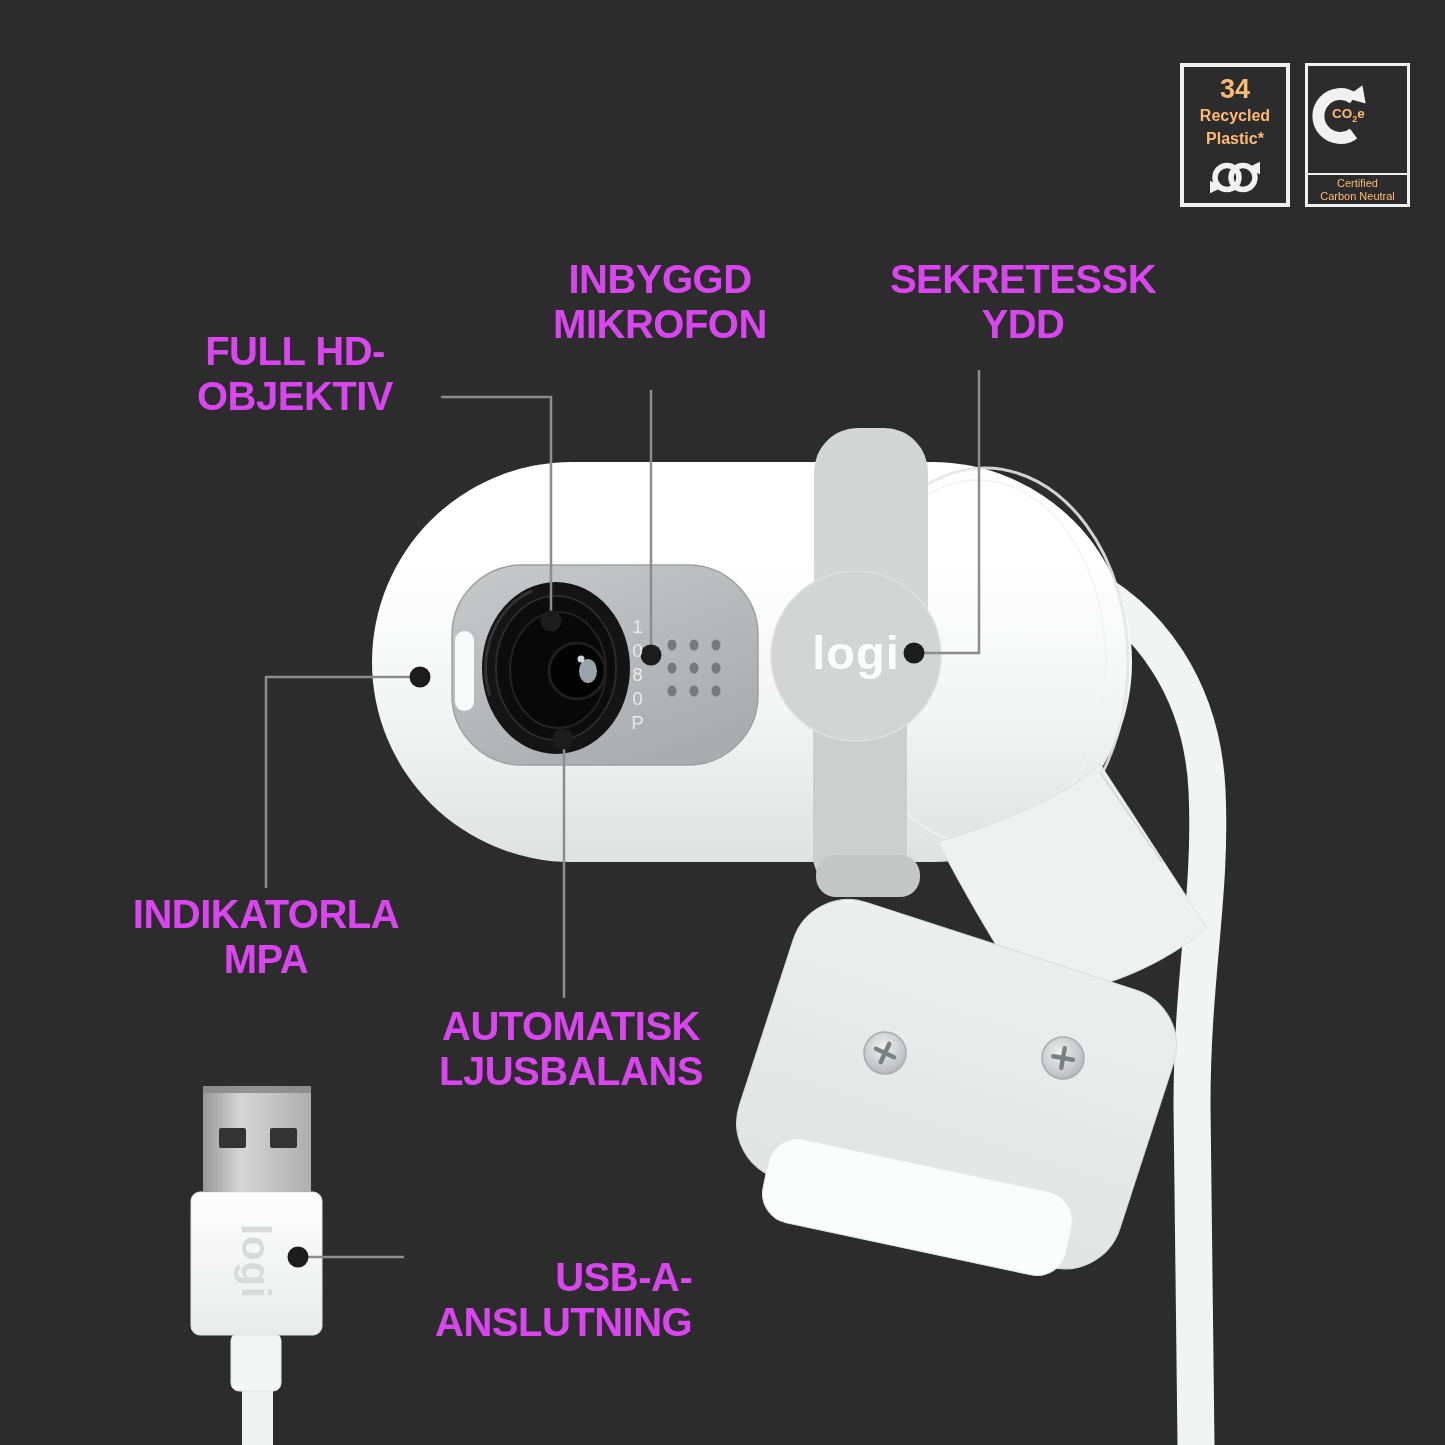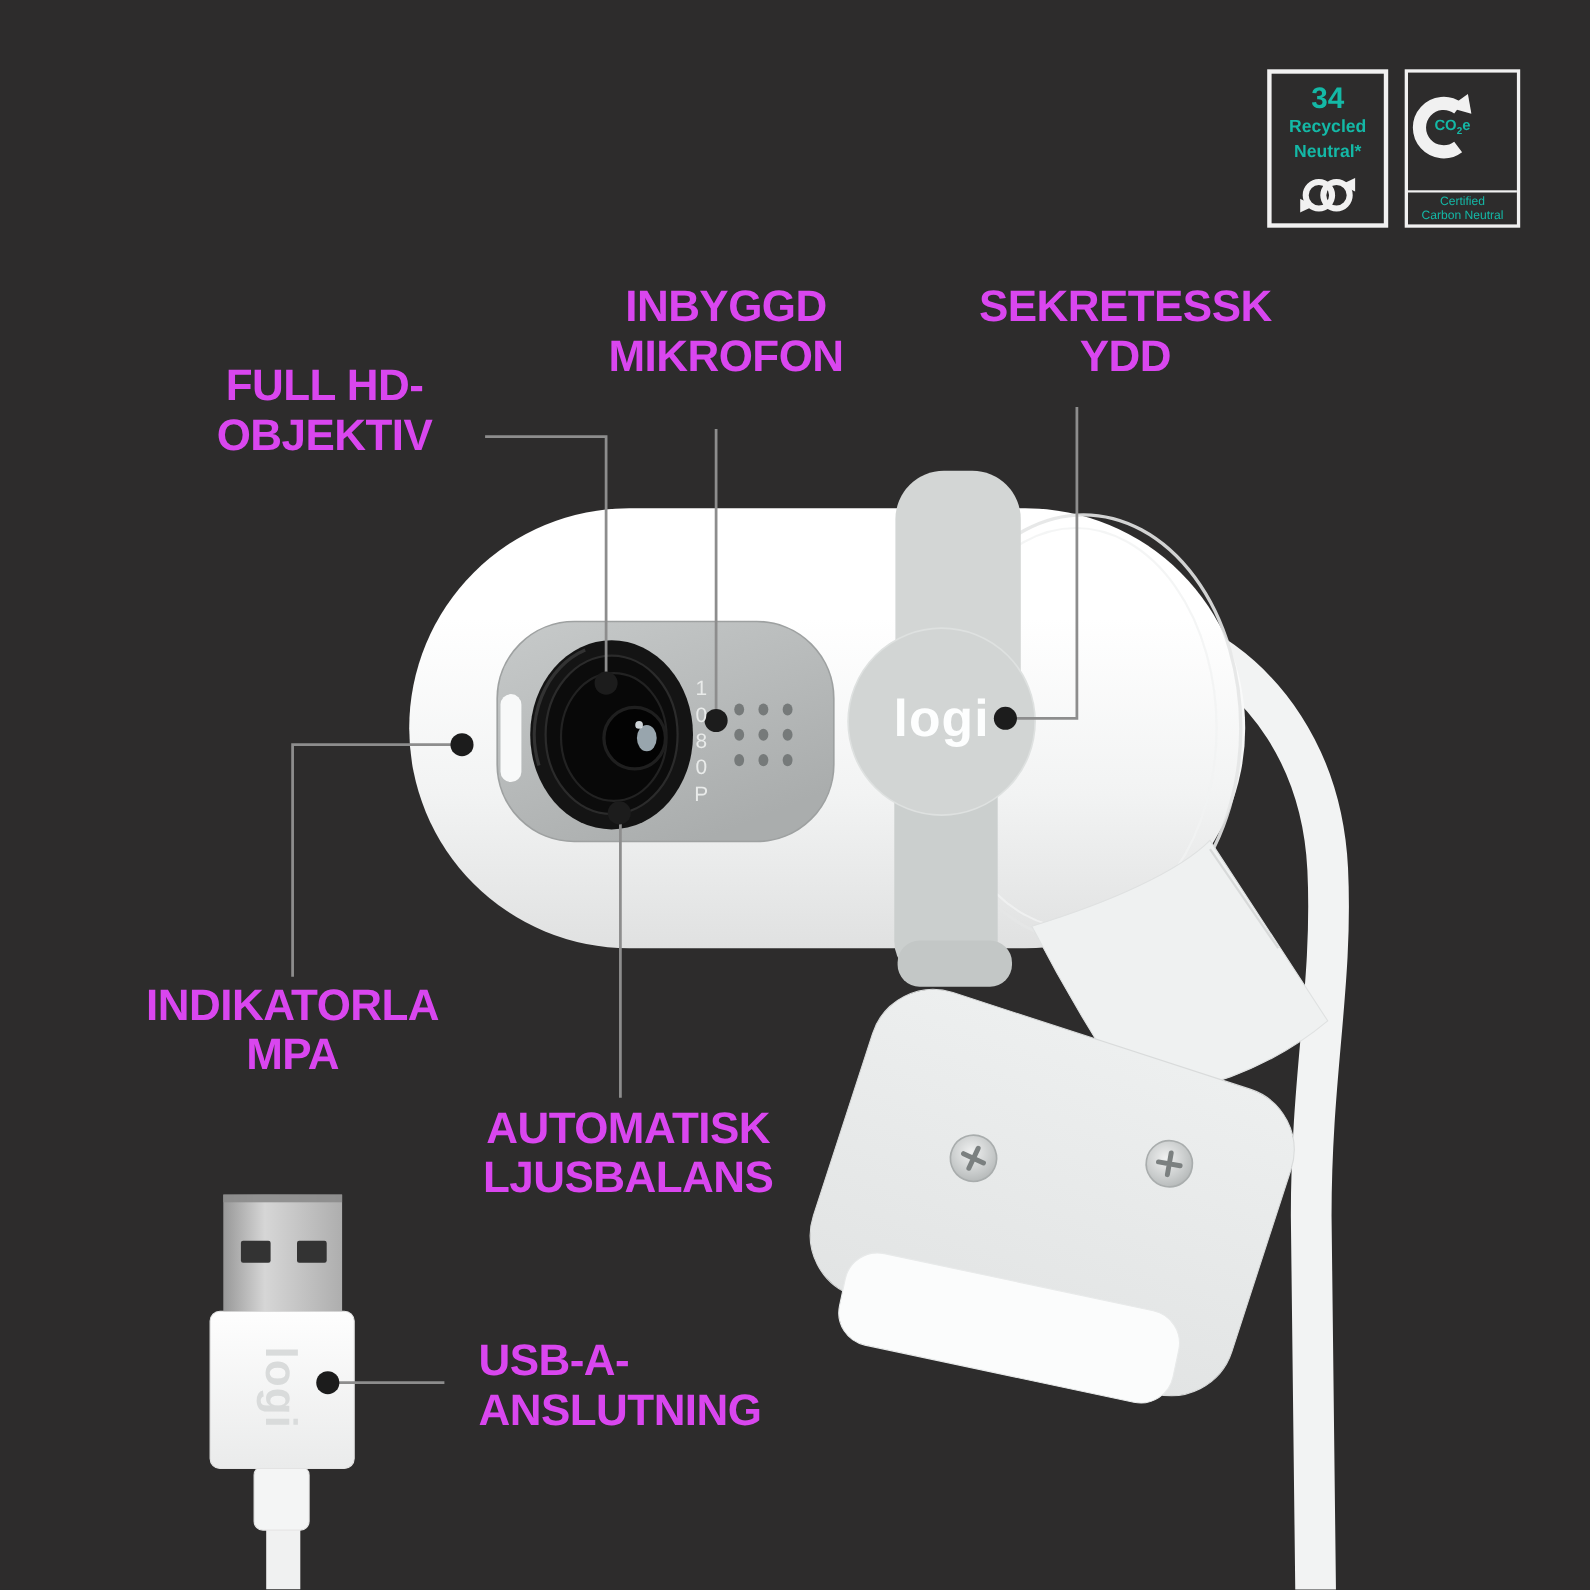--- a/index.html
+++ b/index.html
@@ -17,36 +17,36 @@
     position:absolute;
     color:#d946ef;
     font-weight:700;
     font-size:40px;
     line-height:45px;
     letter-spacing:-0.5px;
     text-align:center;
     transform:translateX(-50%);
     white-space:nowrap;
   }
-  .callout-label.left-align{transform:none;text-align:left;}
+  .callout-label.left-align{transform:none;text-align:right;margin-top:40px;}
 
   
   .shutter-logo{
     position:absolute;left:792px;top:623px;width:128px;
     text-align:center;font-size:47px;font-weight:700;
     color:#fdfefe;letter-spacing:1px;line-height:60px;
   }
   .res-text{
     position:absolute;left:626px;top:616px;
     writing-mode:vertical-rl;text-orientation:upright;
     font-size:19px;font-weight:400;color:#e9ebea;letter-spacing:3px;
   }
 
   
-  .badge{position:absolute;box-sizing:border-box;color:#14b8a6;}
+  .badge{position:absolute;box-sizing:border-box;color:#fdba74;margin-left:28px;}
   .badge-recycled{
     left:1152px;top:63px;width:110px;height:144px;
     border:4px solid #f1f1f1;
     display:flex;flex-direction:column;align-items:center;
     font-weight:700;
   }
   .badge-recycled .b-val{font-size:27px;line-height:30px;margin-top:7px;}
   .badge-recycled .b-line{font-size:16px;line-height:23px;}
   .badge-recycled svg{margin-top:5px;}
   .badge-carbon{
@@ -212,21 +212,21 @@
     <div>LJUSBALANS</div>
   </div>
   <div class="callout-label left-align" style="left:435px;top:1215px;">
     <div>USB-A-</div>
     <div>ANSLUTNING</div>
   </div>
 
   <div class="badge badge-recycled">
     <div class="b-val">34</div>
     <div class="b-line">Recycled</div>
-    <div class="b-line">Neutral*</div>
+    <div class="b-line">Plastic*</div>
     <svg width="50" height="44" viewBox="0 0 50 44">
       <circle cx="17" cy="22.5" r="12" fill="none" stroke="#f1f1f1" stroke-width="5.5"></circle>
       <circle cx="33" cy="22.5" r="12" fill="none" stroke="#f1f1f1" stroke-width="5.5"></circle>
       <polygon points="0,-9 9,0 -5,5" fill="#f1f1f1" transform="translate(6 32) rotate(225)"></polygon>
       <polygon points="0,-9 9,0 -5,5" fill="#f1f1f1" transform="translate(44 13) rotate(45)"></polygon>
     </svg>
   </div>
 
   <div class="badge badge-carbon">
     <div class="c-top">

